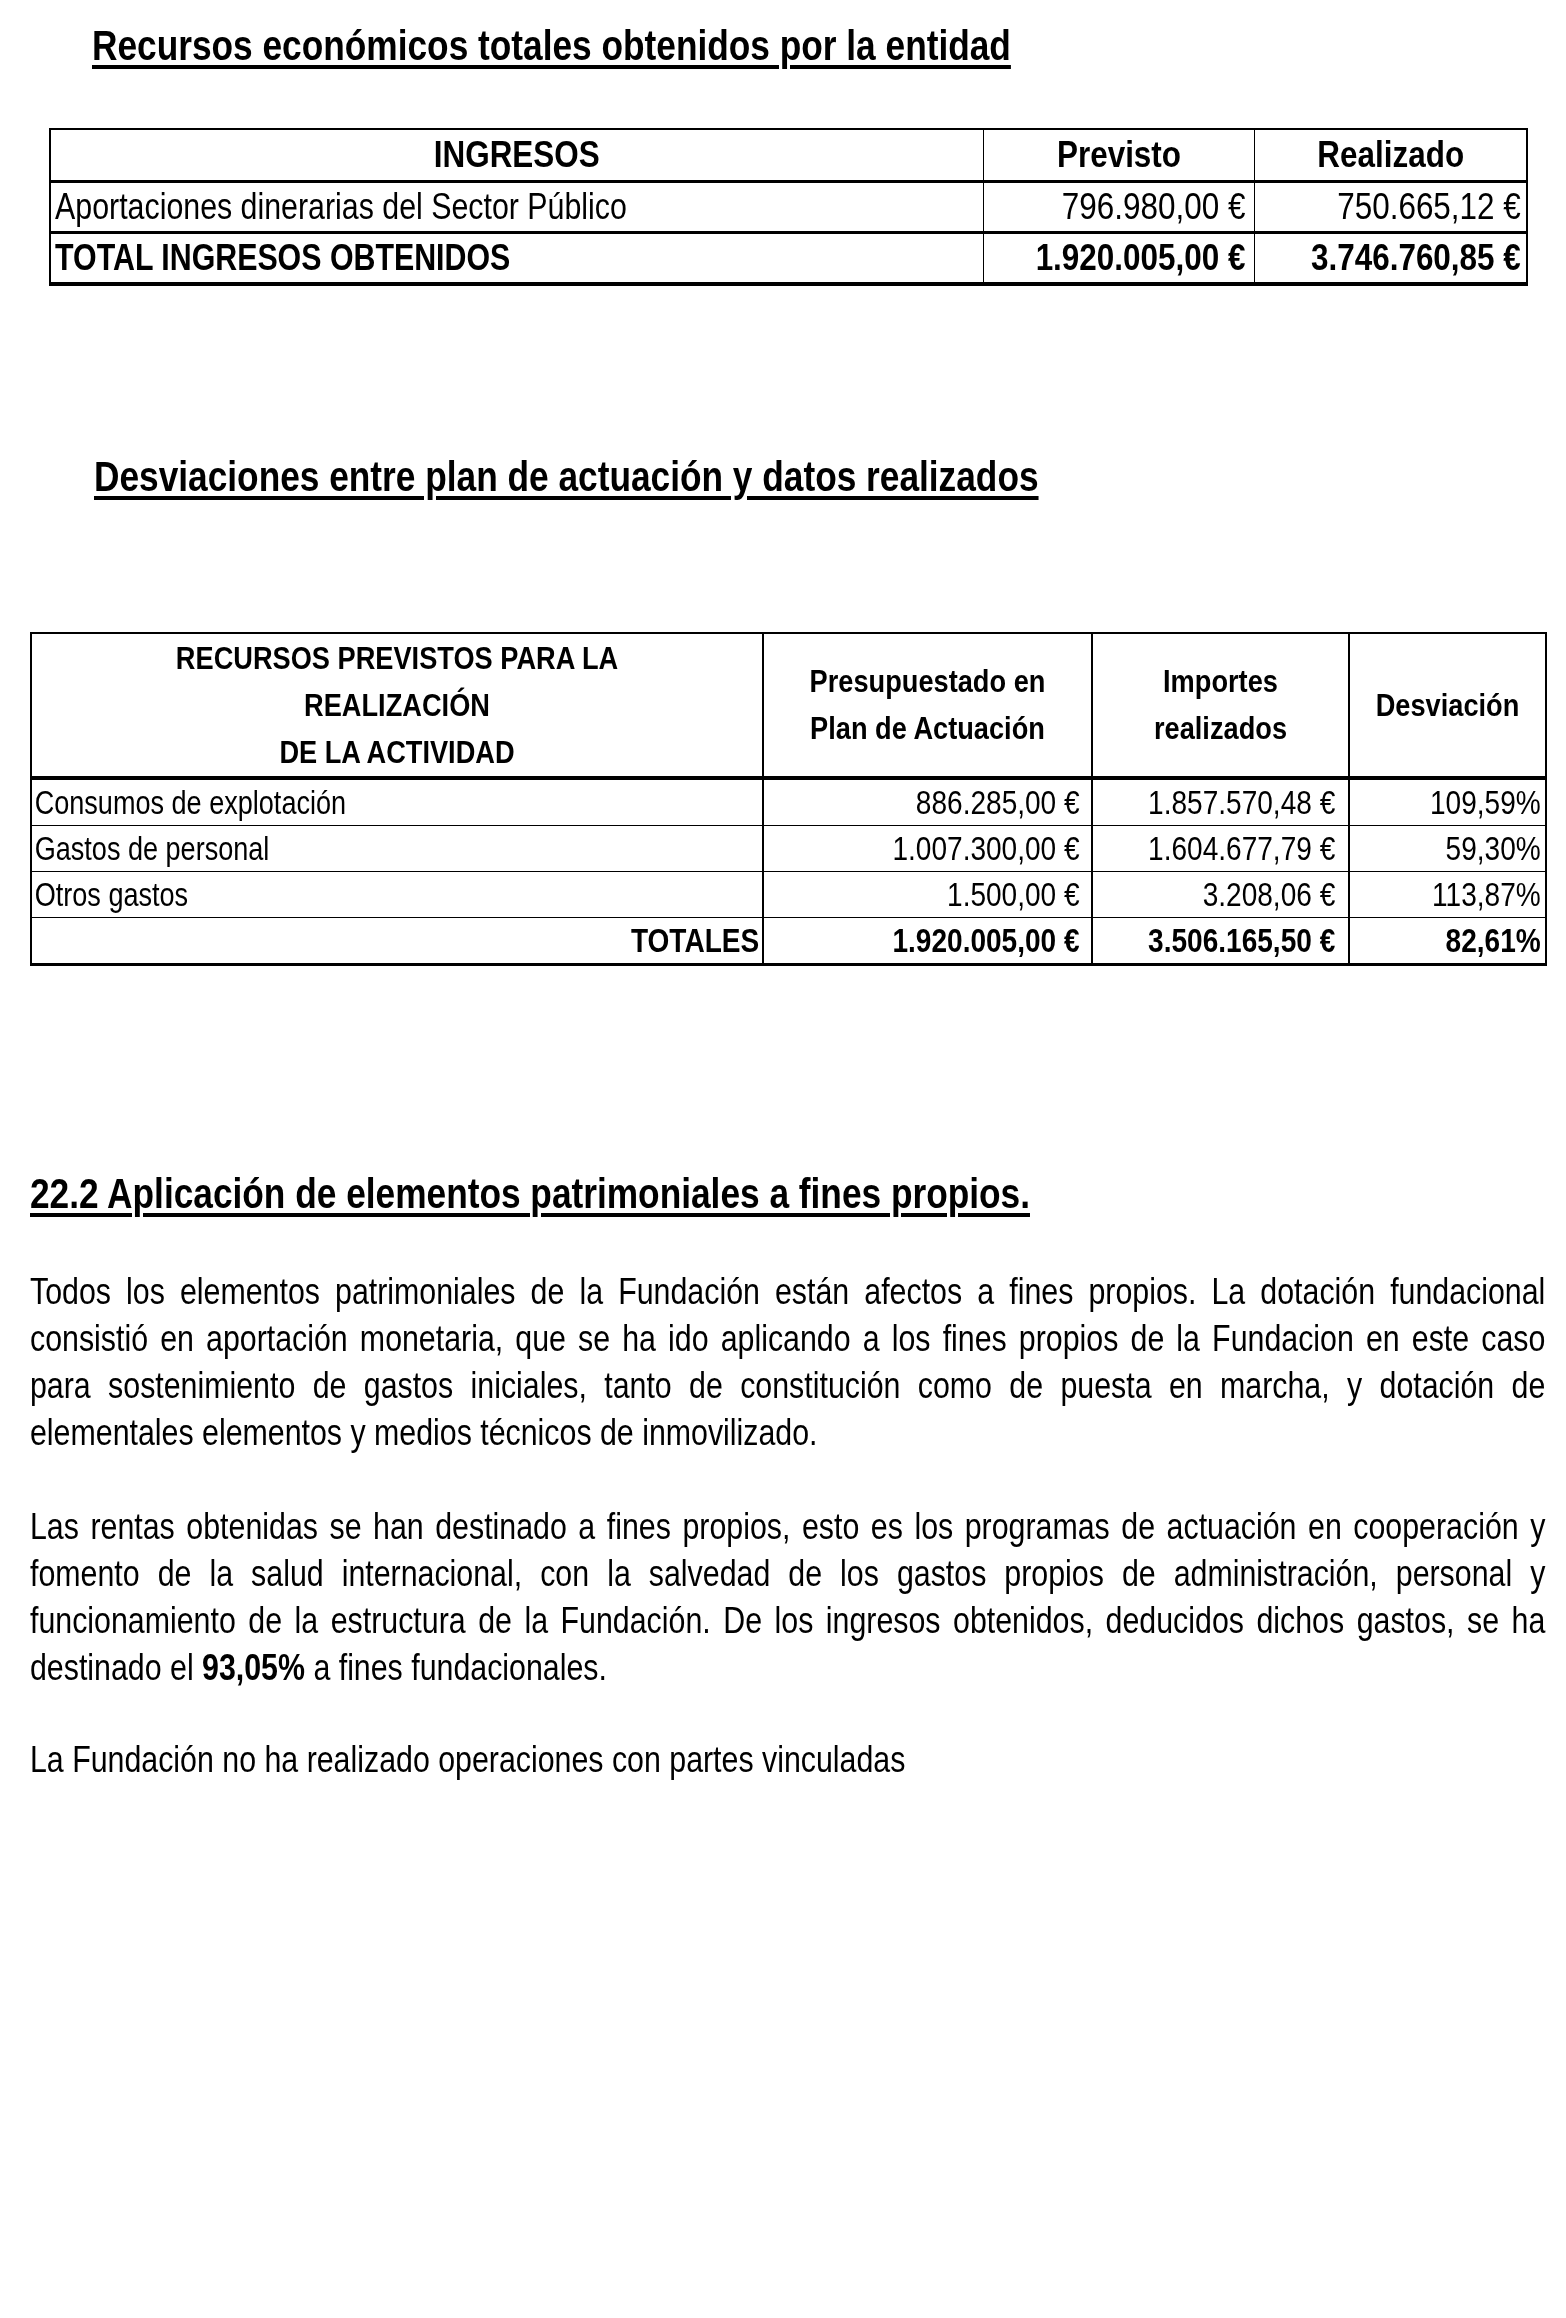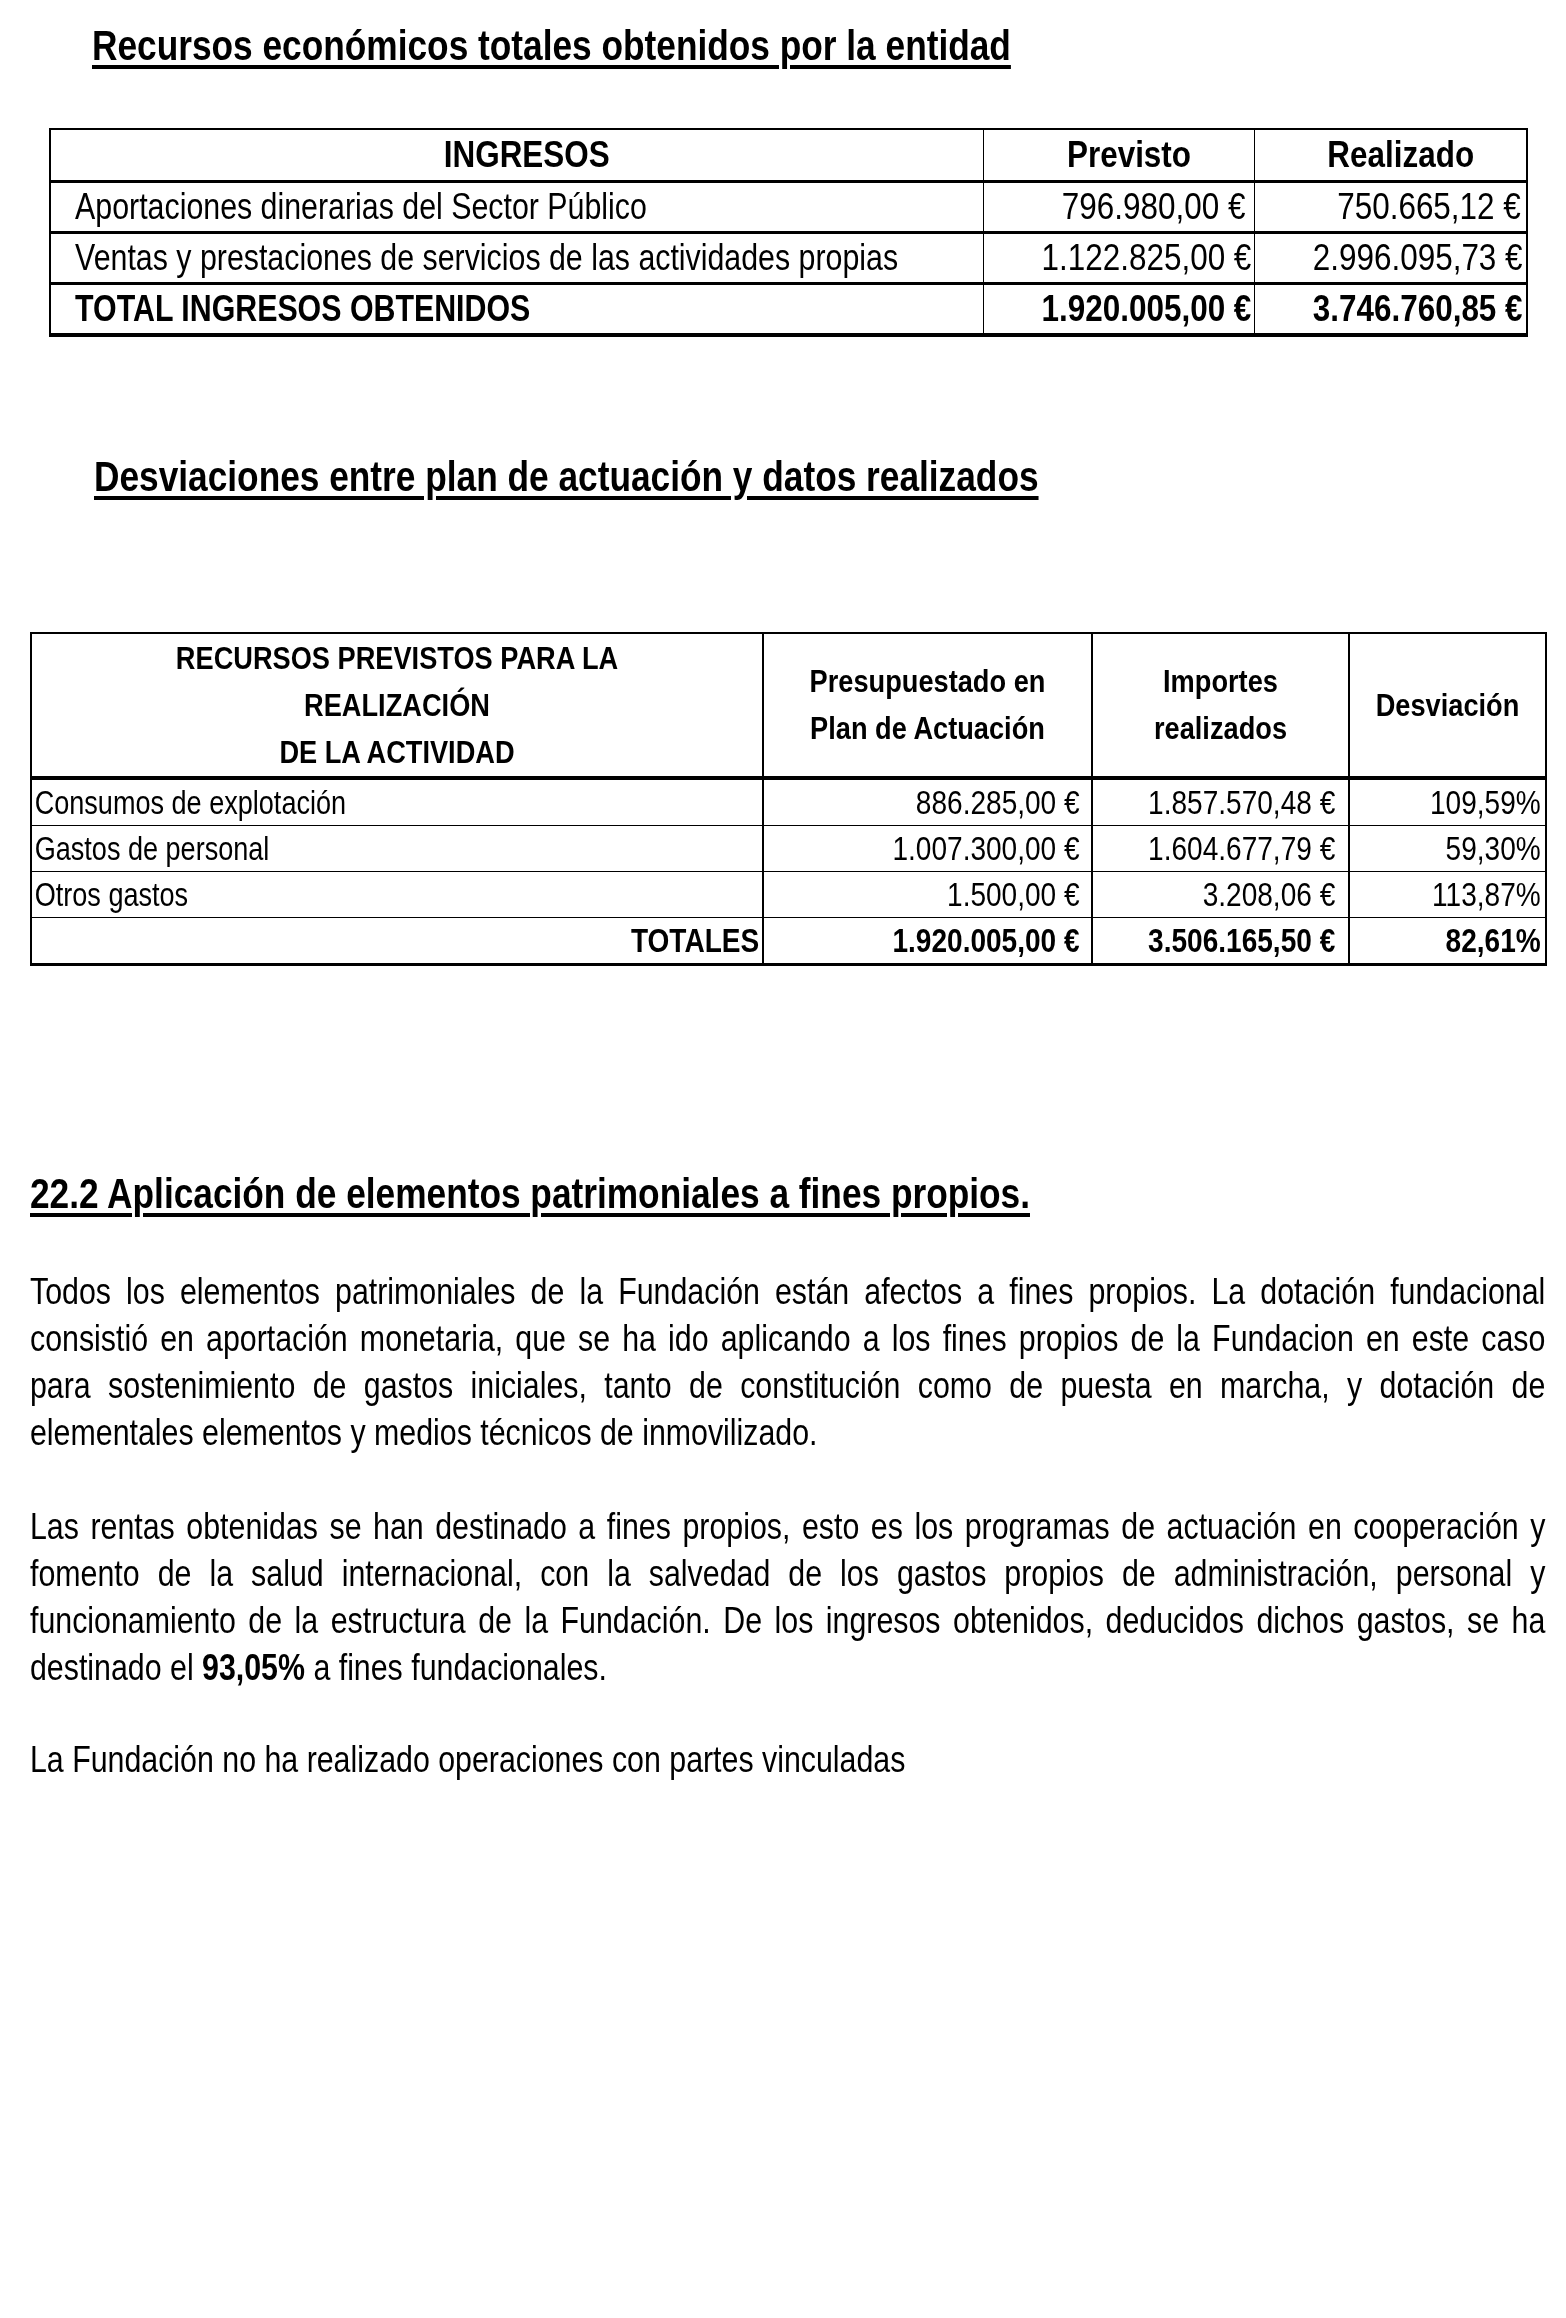--- a/index.html
+++ b/index.html
@@ -11,21 +11,21 @@
              text-decoration-thickness: 4.2px; text-underline-offset: 5px; }
 
   table.t { position: absolute; border-collapse: collapse; table-layout: fixed; }
   table.t td { border: 1.7px solid #000; padding: 0; overflow: hidden; white-space: nowrap; position: relative; }
   .cell { display: block; transform-origin: left center; }
   .cell-r { display: block; transform-origin: right center; text-align: right; }
   .cell-c { display: block; text-align: center; }
 
   
   #t1 { left: 49px; top: 128px; width: 1477px; border: 2.5px solid #000; border-bottom-width: 4.2px; }
-  #t1 td { font-size: 37px; height: 48px; line-height: 48px; padding-left: 20px; }
+  #t1 td { font-size: 37px; height: 48px; line-height: 48px; }
   #t1 tr.hdr td { height: 50px; font-weight: bold; border-bottom-width: 3.3px; }
   #t1 tr.row td { border-bottom-width: 3.3px; }
   #t1 tr.tot td { font-weight: bold; }
 
   
   #t2 { left: 30px; top: 632px; width: 1515px; border: 2.5px solid #000; border-bottom-width: 3.3px; }
   #t2 td { font-size: 33px; height: 45px; line-height: 45px; }
   #t2 tr.hdr td { height: 142px; font-weight: bold; font-size: 32px; line-height: 47px;
                    border-bottom-width: 4.2px; text-align: center; white-space: normal; vertical-align: middle; }
   #t2 tr.tot td { font-weight: bold; margin-top: 44px; }
@@ -60,31 +60,20 @@
   </tr>
   <tr class="row">
     <td>
           <span class="cell" style="transform:scaleX(0.82); padding-left:5px;">Aportaciones dinerarias del Sector Público</span>
         </td>
     <td>
           <span class="cell-r" style="transform:scaleX(0.85); padding-right:10px;">796.980,00 €</span>
         </td>
     <td>
           <span class="cell-r" style="transform:scaleX(0.85); padding-right:6.7px;">750.665,12 €</span>
-        </td>
-  </tr>
-  <tr class="row">
-    <td>
-          <span class="cell" style="transform:scaleX(0.82); padding-left:5px;">Ventas y prestaciones de servicios de las actividades propias</span>
-        </td>
-    <td>
-          <span class="cell-r" style="transform:scaleX(0.85); padding-right:10px;">1.122.825,00 €</span>
-        </td>
-    <td>
-          <span class="cell-r" style="transform:scaleX(0.85); padding-right:6.7px;">2.996.095,73 €</span>
         </td>
   </tr>
   <tr class="tot">
     <td>
           <span class="cell" style="transform:scaleX(0.82); padding-left:5px;">TOTAL INGRESOS OBTENIDOS</span>
         </td>
     <td>
           <span class="cell-r" style="transform:scaleX(0.85); padding-right:10px;">1.920.005,00 €</span>
         </td>
     <td>

